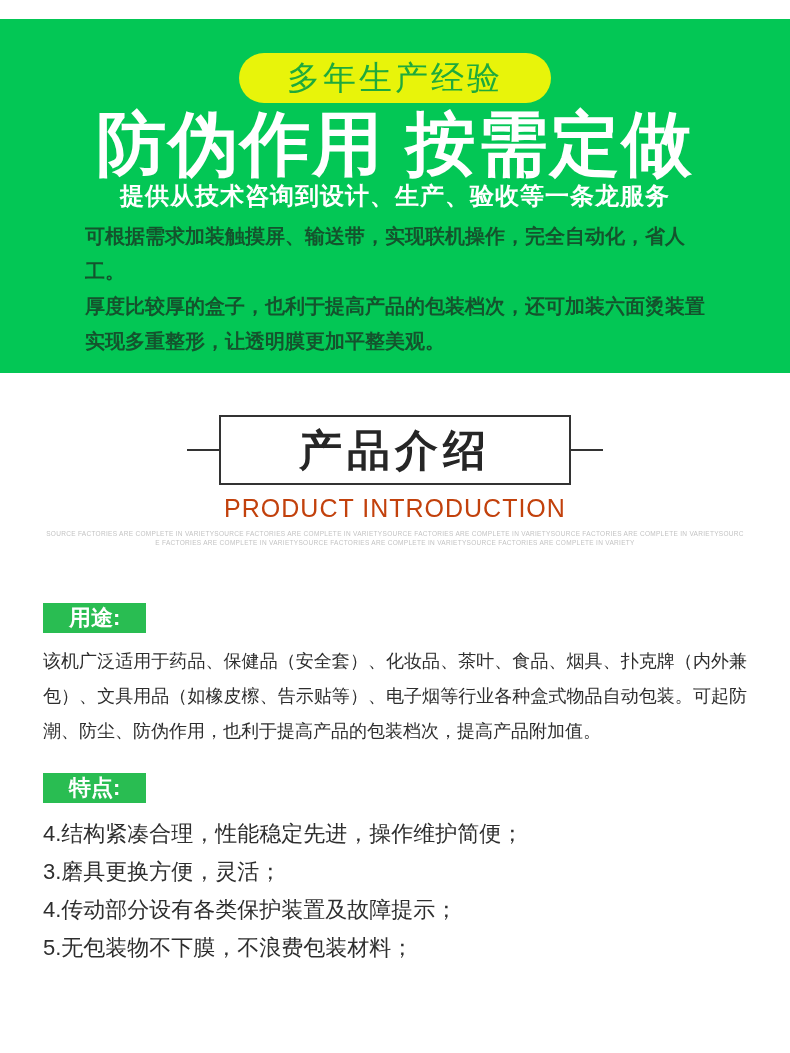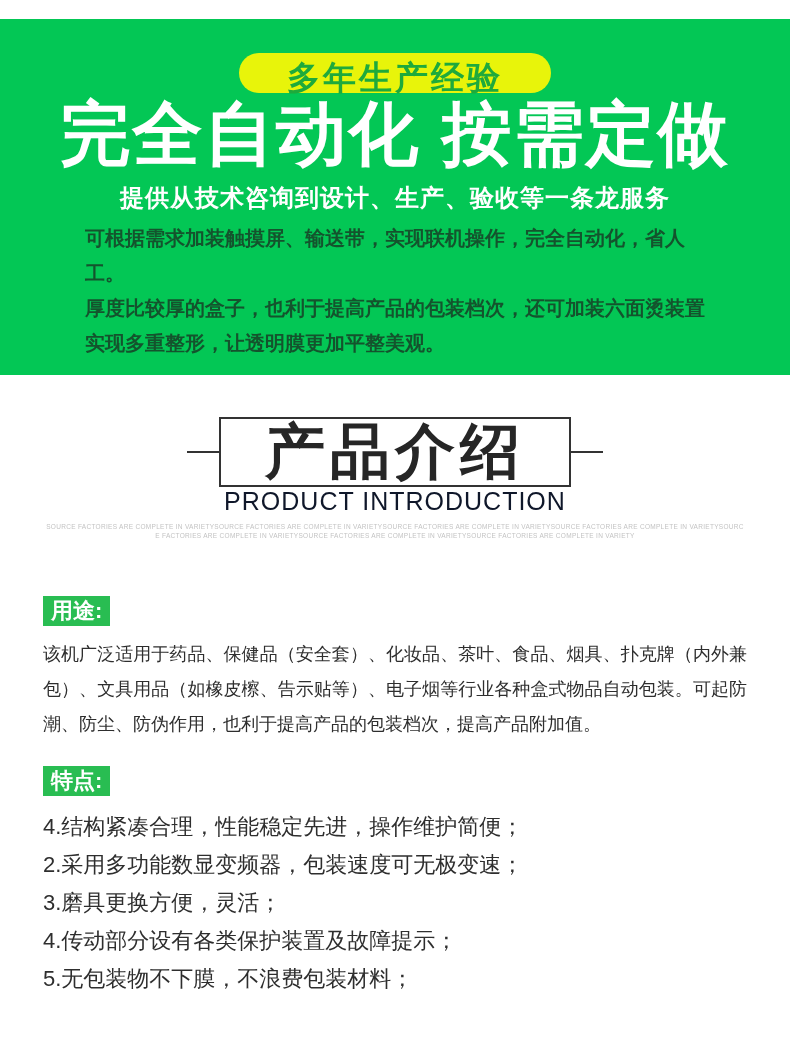--- a/index.html
+++ b/index.html
@@ -17,38 +17,37 @@
   .hero{
     background:#03C755;
     padding:34px 0 14px 0;
     text-align:center;
   }
   .badge{
     display:inline-block;
     background:#E8F40A;
     color:#1EAA3C;
     font-size:33px;
-    font-weight:bold;
+    font-weight:normal;
     letter-spacing:3px;
     line-height:50px;
-    height:40px;
+    height:50px;
     padding:0 48px;
     border-radius:26px;
   }
   .hero-title{
     margin-top:4px;
     color:#ffffff;
     font-size:70px;
     font-weight:bold;
     letter-spacing:2px;
     line-height:74px;
     white-space:nowrap;
   }
   .hero-subtitle{
-    margin-top:12px;
     color:#ffffff;
     font-size:24px;
     font-weight:600;
     letter-spacing:1px;
     line-height:30px;
   }
   .hero-desc{
     margin:8px auto 0 auto;
     width:620px;
     text-align:left;
@@ -63,38 +62,39 @@
   .title-box{
     position:absolute;
     left:50%;top:0;
     transform:translateX(-50%);
     width:348px;height:66px;
     border:2px solid #333333;
     background:#ffffff;
     display:flex;align-items:center;justify-content:center;
   }
   .title-box .cn{
-    font-size:60px;
+    font-size:43px;
     font-weight:bold;
     color:#262626;
     letter-spacing:5px;
     line-height:1;
   }
   .decor-line{
     position:absolute;
     top:34px;
     width:46px;height:0;
     border-top:2px solid #333333;
   }
   .decor-line.left{left:187px;}
   .decor-line.right{left:557px;}
   .section-subtitle{
+    margin-top:9px;
     text-align:center;
     font-size:25px;
-    color:#0f172a;
+    color:#c2410c;
     letter-spacing:1px;
   }
   .watermark{
     margin-top:6px;
     text-align:center;
     font-size:6.5px;
     line-height:9px;
     color:#c3c3c3;
     letter-spacing:0.3px;
   }
@@ -102,21 +102,21 @@
   .content{padding:0 43px 0 43px;color:#2e2e2e;}
   .block-usage{margin-top:56px;}
   .block-features{margin-top:24px;}
   .tag{
     display:inline-block;
     background:#29BD52;
     color:#ffffff;
     font-size:22px;
     font-weight:bold;
     line-height:30px;
-    padding:0 8px;
+    padding:0 26px;
   }
   .usage-text{
     margin-top:11px;
     font-size:18px;
     line-height:35px;
     text-align:justify;
   }
   .feature-list{margin-top:12px;}
   .feature-item{
     font-size:22px;
@@ -125,21 +125,21 @@
 </style>
 </head>
 <body>
 
 <div class="page">
 
   <div class="top-strip"></div>
 
   <div class="hero">
     <span class="badge">多年生产经验</span>
-    <div class="hero-title">完全自动化 按需定做</div>
+    <div class="hero-title">防伪作用 按需定做</div>
     <div class="hero-subtitle">提供从技术咨询到设计、生产、验收等一条龙服务</div>
     <div class="hero-desc">
       <div>可根据需求加装触摸屏、输送带，实现联机操作，完全自动化，省人工。</div>
       <div>厚度比较厚的盒子，也利于提高产品的包装档次，还可加装六面烫装置</div>
       <div>实现多重整形，让透明膜更加平整美观。</div>
     </div>
   </div>
 
   <div class="section-header">
     <div class="title-row">
@@ -158,21 +158,20 @@
 
   <div class="content block-usage">
     <span class="tag">用途:</span>
     <div class="usage-text">该机广泛适用于药品、保健品（安全套）、化妆品、茶叶、食品、烟具、扑克牌（内外兼包）、文具用品（如橡皮檫、告示贴等）、电子烟等行业各种盒式物品自动包装。可起防潮、防尘、防伪作用，也利于提高产品的包装档次，提高产品附加值。</div>
   </div>
 
   <div class="content block-features">
     <span class="tag">特点:</span>
     <div class="feature-list">
       <div class="feature-item">4.结构紧凑合理，性能稳定先进，操作维护简便；</div>
-      <div class="feature-item">2.采用多功能数显变频器，包装速度可无极变速；</div>
       <div class="feature-item">3.磨具更换方便，灵活；</div>
       <div class="feature-item">4.传动部分设有各类保护装置及故障提示；</div>
       <div class="feature-item">5.无包装物不下膜，不浪费包装材料；</div>
 
     </div>
   </div>
 
 </div>
 
 </body></html>

